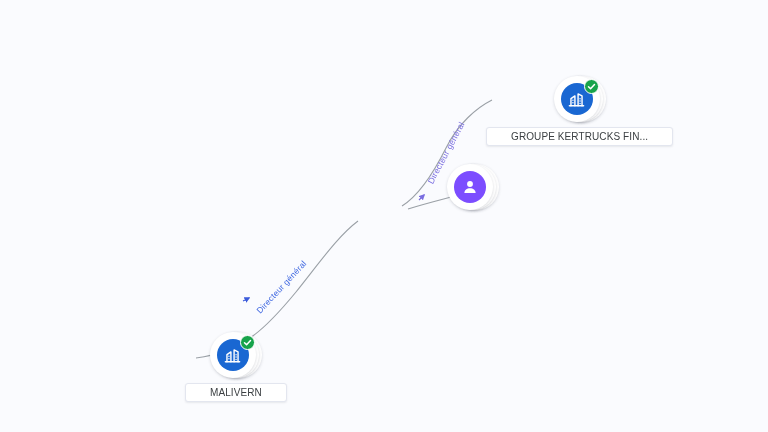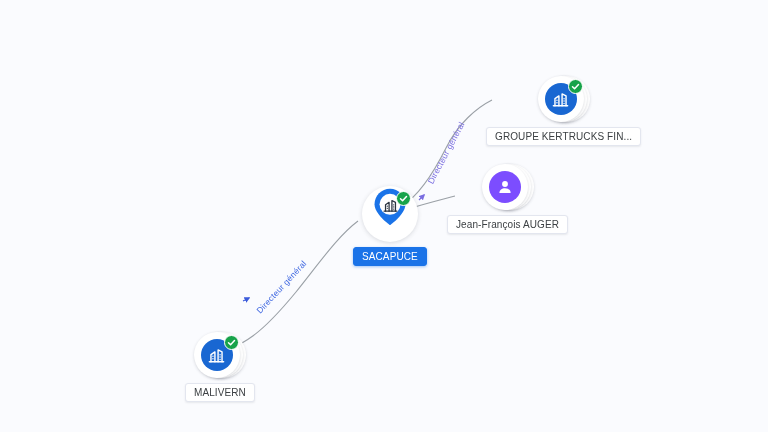--- a/index.html
+++ b/index.html
@@ -108,21 +108,21 @@
     box-sizing: border-box;
   }
   .badge-check svg { display: block; }
 
   
   .label {
     margin-top: 2px;
     font-size: 10px;
     line-height: 13px;
     white-space: nowrap;
-    padding: 2px 8px;
+    padding: 2px 24px;
     border-radius: 3px;
     letter-spacing: 0.1px;
   }
   .label.plain {
     background: #ffffff;
     color: #3c4043;
     border: 1px solid #e3e6ef;
     box-shadow: 0 1px 2px rgba(60,64,80,0.10);
   }
   .label.selected {
@@ -199,49 +199,22 @@
       <div class="card c3"></div>
       <div class="card c2"></div>
       <div class="card c1"></div>
       <div class="disc person">
         <svg width="18" height="18" viewBox="0 0 24 24" fill="#ffffff">
           <circle cx="12" cy="8" r="3.9"></circle>
           <path d="M4.5 20c0-4.1 3.4-6.4 7.5-6.4s7.5 2.3 7.5 6.4z"></path>
         </svg>
       </div>
     </div>
-    <div class="label plain">Jean-François AUGER</div>
   </div>
 
-  <div class="node" style="left:353px; top:183px;">
-    <div class="pin-wrap">
-      <div class="pin-halo"></div>
-      <div class="pin">
-        <svg width="40" height="40" viewBox="0 0 40 44">
-          <path d="M20 2 C10.6 2 3 9.6 3 19 C3 30 20 42 20 42 C20 42 37 30 37 19 C37 9.6 29.4 2 20 2 Z" fill="#1a73e8"></path>
-          <circle cx="20" cy="19" r="11.5" fill="#ffffff"></circle>
-        </svg>
-      </div>
-      <div style="position:absolute; left:23px; top:13px; width:18px; height:18px;
-                  display:flex; align-items:center; justify-content:center;">
-        <svg width="17" height="17" viewBox="0 0 24 24" fill="none" stroke="#2b3441" stroke-width="1.8" stroke-linecap="round" stroke-linejoin="round">
-          <path d="M3 20h18"></path>
-          <path d="M5 20V11l5-3.5V20"></path>
-          <path d="M14 20V5l5 2.5V20"></path>
-          <path d="M7.5 13h0.01M7.5 16h0.01M16.5 11h0.01M16.5 14h0.01M16.5 17h0.01"></path>
-        </svg>
-      </div>
-      <div class="badge-check" style="left:37px; top:8px;">
-        <svg width="9" height="9" viewBox="0 0 24 24" fill="none" stroke="#ffffff" stroke-width="4" stroke-linecap="round" stroke-linejoin="round">
-          <path d="M4 12.5 L9.5 18 L20 6.5"></path>
-        </svg>
-      </div>
-    </div>
-    <div class="label selected">SACAPUCE</div>
-  </div>
 
   <div class="node" style="left:149px; top:329px;margin-left:36px;">
     <div class="stack">
       <div class="card c3"></div>
       <div class="card c2"></div>
       <div class="card c1"></div>
       <div class="disc company">
         <svg width="19" height="19" viewBox="0 0 24 24" fill="none" stroke="#ffffff" stroke-width="1.8" stroke-linecap="round" stroke-linejoin="round">
           <path d="M3 20h18"></path>
           <path d="M5 20V11l5-3.5V20"></path>

